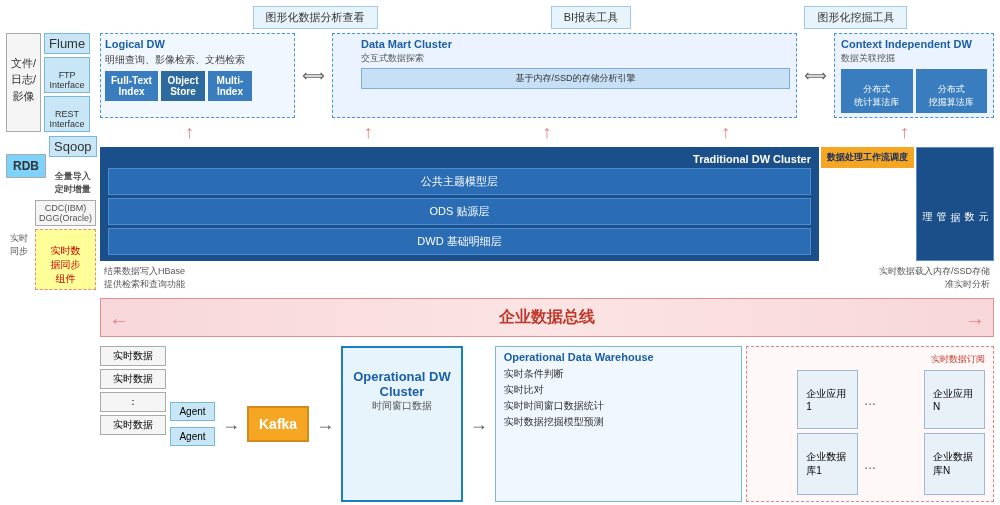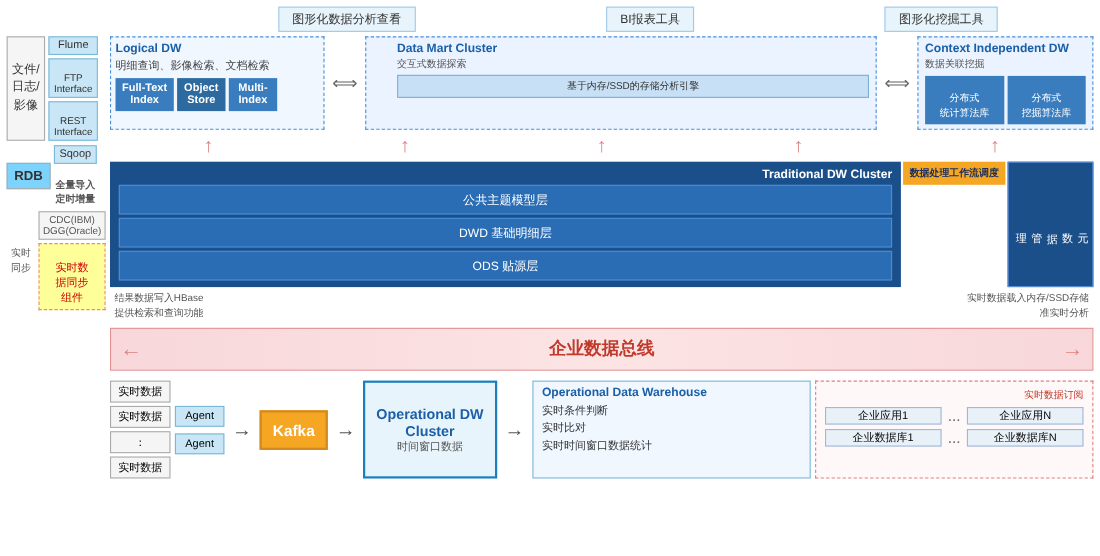--- a/index.html
+++ b/index.html
@@ -74,21 +74,21 @@
     .connector-group {
       display: flex;
       flex-direction: column;
       gap: 3px;
     }
 
     .connector-item {
       background: #c8e6f5;
       border: 1px solid #7ab8d8;
       padding: 2px 4px;
-      font-size: 10px;
+      font-size: 13px;
       text-align: center;
       color: #333;
     }
 
     .realtime-sync {
       background: #ff9;
       border: 1px dashed #e88;
       padding: 3px;
       font-size: 10px;
       text-align: center;
@@ -255,21 +255,21 @@
     .bottom-area {
       display: flex;
       gap: 4px;
       margin-top: 3px;
     }
 
     .realtime-data-group {
       display: flex;
       flex-direction: column;
       gap: 3px;
-      width: 55px;
+      width: 66px;
     }
 
     .rt-data-item {
       border: 1px solid #aaa;
       padding: 2px 4px;
       font-size: 10px;
       text-align: center;
       background: #f5f5f5;
     }
 
@@ -365,24 +365,24 @@
 
     .app-row {
       display: flex;
       gap: 6px;
       align-items: center;
     }
 
     .app-item {
       background: #e8f0f8;
       border: 1px solid #a0b8d8;
-      padding: 0 8px;
-      font-size: 10px;
-      text-align: center;
+      padding: 16px 8px;
+      font-size: 10px;
       flex: 1;
+      margin-left: 42px;
     }
 
     .app-dots {
       font-size: 14px;
       color: #666;
     }
 
     .trad-main {
       flex: 1;
       background: #1a4f8a;
@@ -578,24 +578,24 @@
 
       <div style="display:flex; gap:2px;">
         <div class="trad-main">
           <div style="color:#fff; font-size:11px; font-weight:bold; text-align:right;">
             <span>Traditional DW Cluster</span>
           </div>
           <div class="trad-layer">
             <span>公共主题模型层</span>
           </div>
           <div class="trad-layer">
+            <span>ODS 贴源层</span>
+          </div>
+          <div class="trad-layer">
             <span>DWD 基础明细层</span>
-          </div>
-          <div class="trad-layer">
-            <span>ODS 贴源层</span>
           </div>
         </div>
         <div class="trad-side">
           <div style="background:#f5a623; color:#1a3060; font-weight:bold; padding:4px 6px; font-size:9px; text-align:center;">
             <span>数据处理工作流调度</span>
           </div>
         </div>
         <div class="trad-meta" style="white-space:pre-line;">
           <span>元
 数
@@ -669,20 +669,21 @@
         <div style="display:flex; align-items:center; font-size:18px; color:#555; padding:0 3px;">→</div>
 
         <div class="op-dw-warehouse" style="flex:1;">
           <div class="op-dw-warehouse-title">
             <span>Operational Data Warehouse</span>
           </div>
           <div class="op-dw-items" id="op-items-container">
               <div>实时条件判断</div>
               <div>实时比对</div>
               <div>实时时间窗口数据统计</div>
+              <div>实时数据挖掘模型预测</div>
             </div>
         </div>
 
         <div class="enterprise-apps">
           <div class="enterprise-apps-title">
             <span>实时数据订阅</span>
           </div>
           <div class="app-grid">
             <div class="app-row">
               <div class="app-item">

